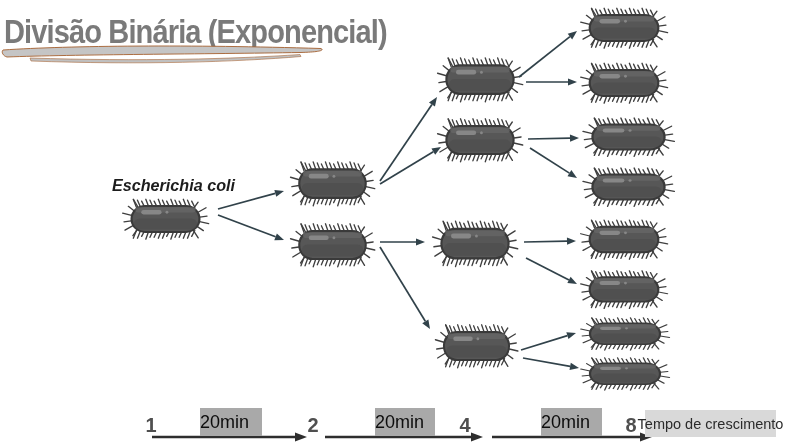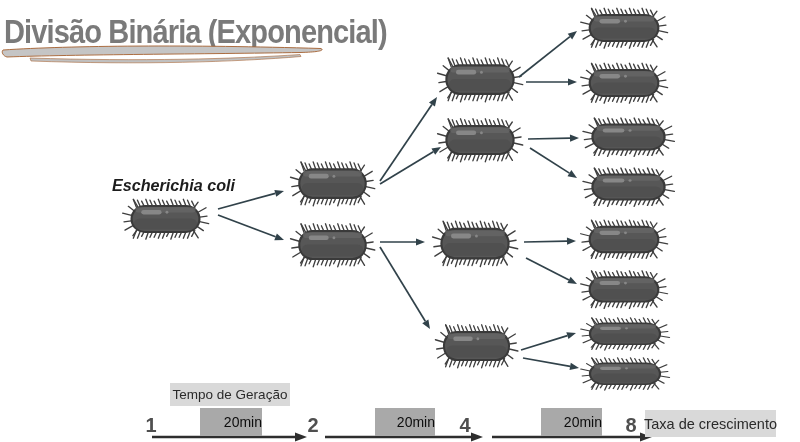--- a/index.html
+++ b/index.html
@@ -26,22 +26,22 @@
   
   #arrows{position:absolute;left:0;top:0;z-index:3;pointer-events:none;}
   
   .label-box{
     position:absolute;background:#d9d9d9;color:#2b2b2b;z-index:4;
     display:flex;align-items:center;justify-content:center;
     font-size:13.5px;white-space:nowrap;
   }
   .interval-box{
     position:absolute;background:#a9a9a9;color:#0d0d0d;z-index:4;
-    display:flex;align-items:center;justify-content:flex-end;
-    font-size:14px;white-space:nowrap;
+    display:flex;align-items:center;justify-content:flex-start;
+    font-size:18px;white-space:nowrap;
   }
   .count{
     position:absolute;z-index:4;color:#4f4f4f;font-size:20px;font-weight:bold;
     width:20px;text-align:center;
   }
 </style>
 </head>
 <body>
 
 <div id="stage">
@@ -218,36 +218,33 @@
       <line x1="523" y1="358" x2="570.1401518204236" y2="366.41788425364706" stroke="#31424a" stroke-width="1.7"></line>
       <polygon points="579,368 569.5073055218825,369.9618235254776 570.7729981189648,362.8739449818165" fill="#31424a"></polygon>
       <line x1="152" y1="437" x2="295" y2="437" stroke="#2e2e2e" stroke-width="2.4"></line>
       <polygon points="307,437 295,441.6 295,432.4" fill="#2e2e2e"></polygon>
       <line x1="325" y1="437" x2="471" y2="437" stroke="#2e2e2e" stroke-width="2.4"></line>
       <polygon points="483,437 471,441.6 471,432.4" fill="#2e2e2e"></polygon>
       <line x1="492" y1="437" x2="640" y2="437" stroke="#2e2e2e" stroke-width="2.4"></line>
       <polygon points="652,437 640,441.6 640,432.4" fill="#2e2e2e"></polygon>
     </svg>
 
-  <div class="label-box" style="left:170px;top:383px;width:120px;height:23px;">
-      <span>Tempo de Geração</span>
-    </div>
 
   <div class="count" style="left:141px;top:414px;">1</div>
   <div class="interval-box" style="left:200px;top:408px;width:62px;height:28px;">
       <span>20min</span>
     </div>
 
   <div class="count" style="left:303px;top:414px;">2</div>
   <div class="interval-box" style="left:375px;top:408px;width:60px;height:28px;">
       <span>20min</span>
     </div>
 
   <div class="count" style="left:455px;top:414px;">4</div>
   <div class="interval-box" style="left:541px;top:408px;width:61px;height:28px;">
       <span>20min</span>
     </div>
 
   <div class="count" style="left:621px;top:414px;">8</div>
   <div class="label-box" style="left:645px;top:410px;width:131px;height:27px;font-size:14.5px;">
-      <span>Taxa de crescimento</span>
+      <span>Tempo de crescimento</span>
     </div>
 </div>
 
 </body></html>

